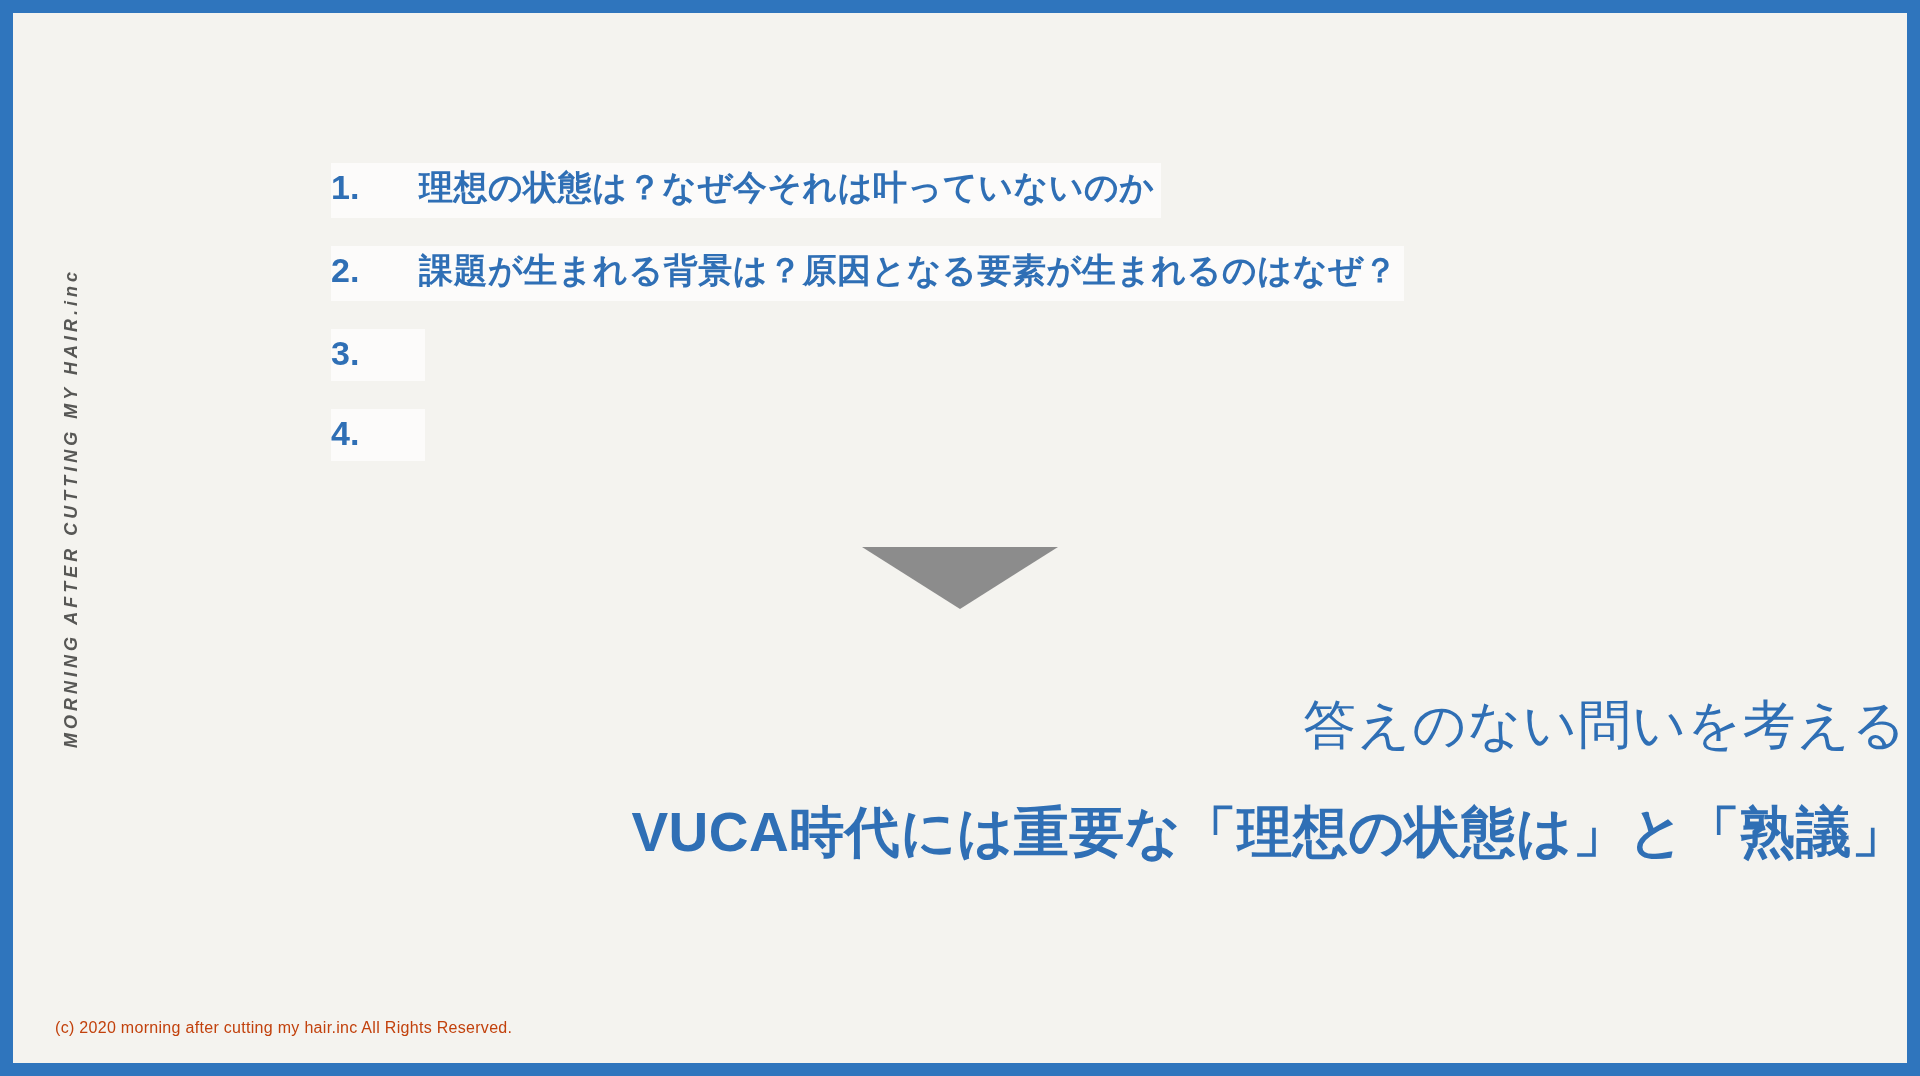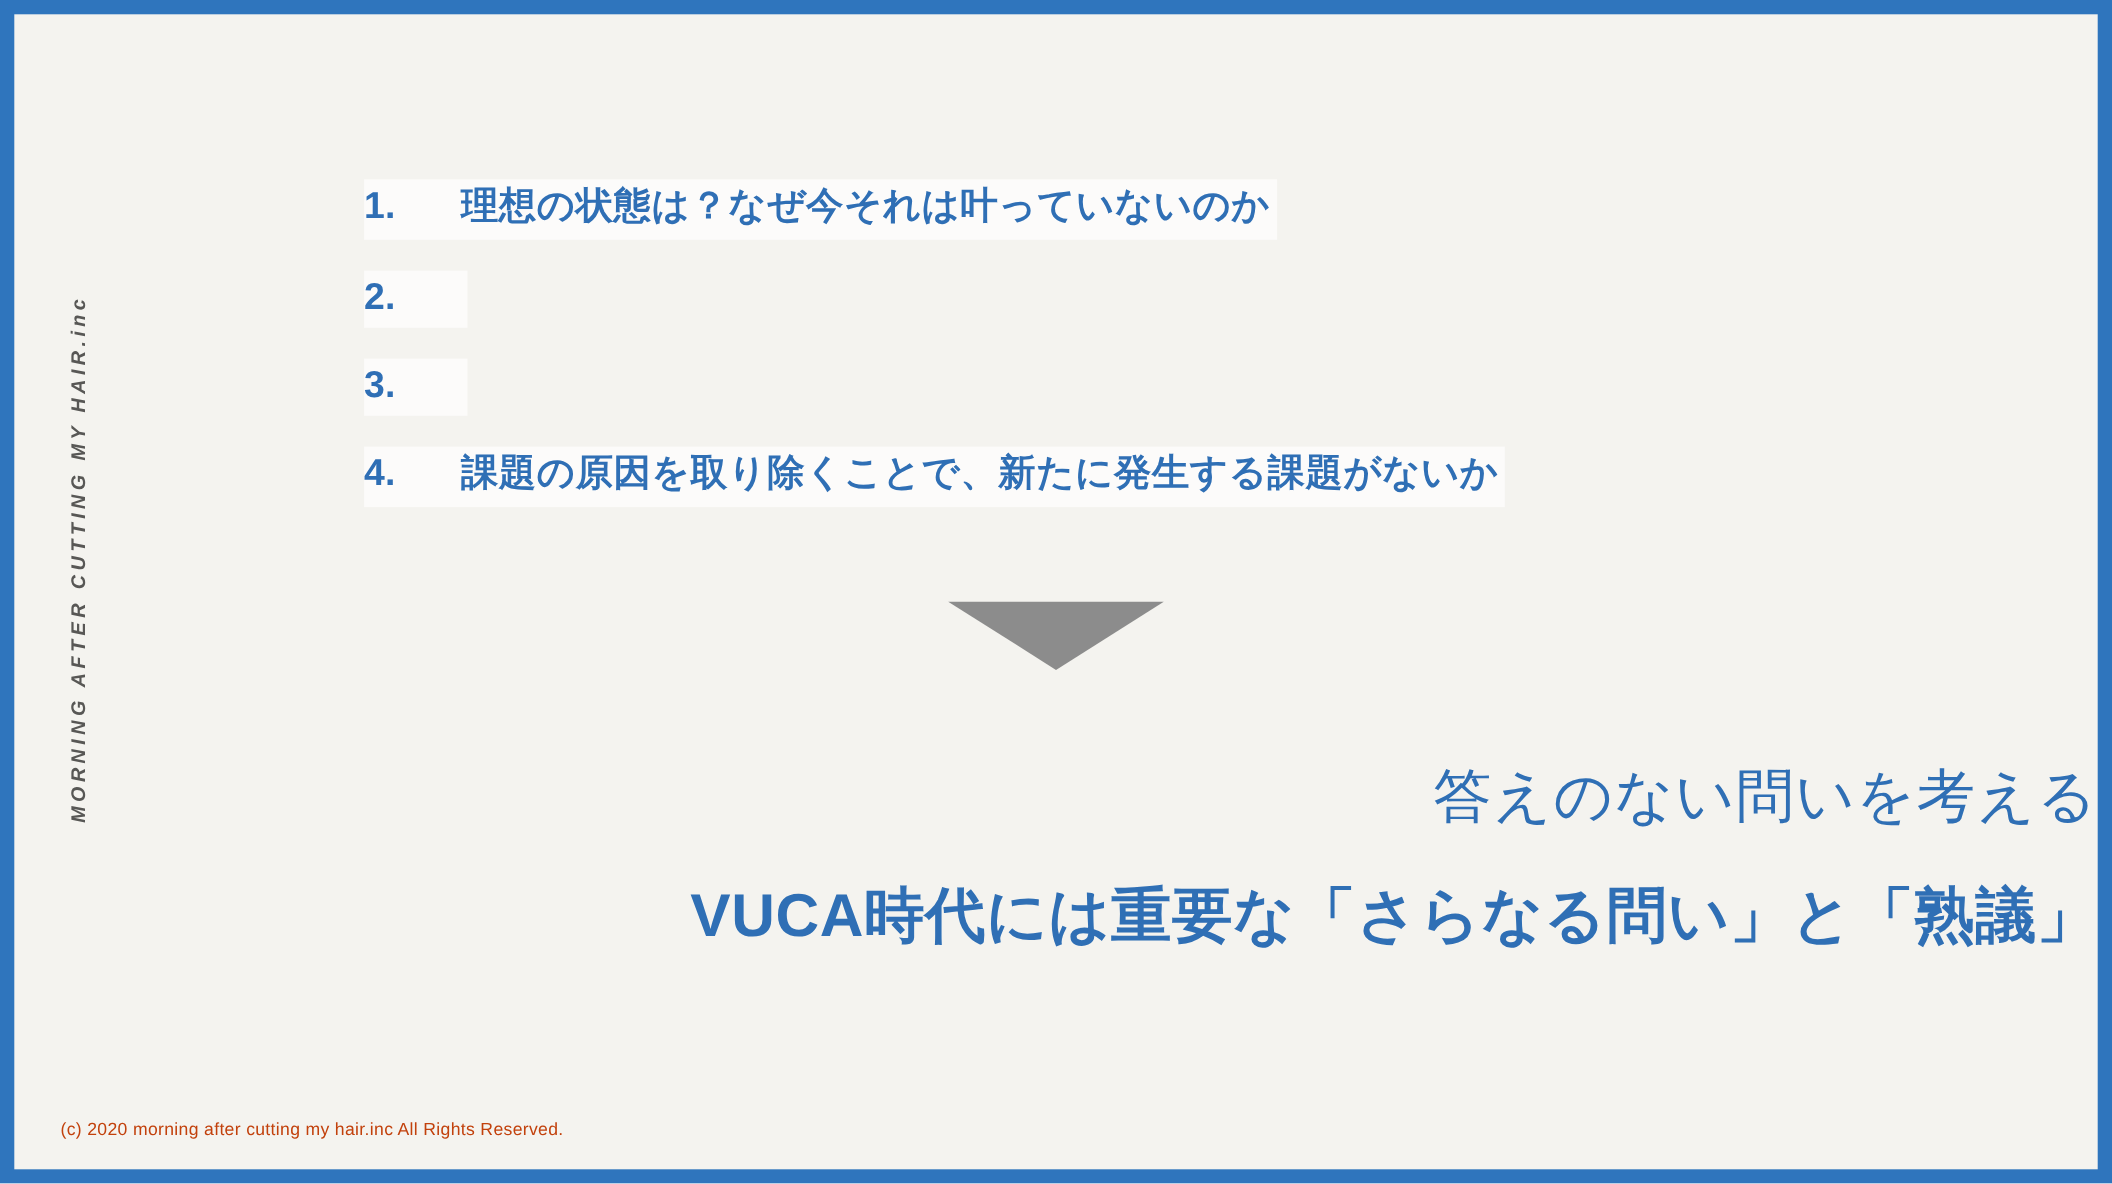--- a/index.html
+++ b/index.html
@@ -144,37 +144,37 @@
 
   <div class="question-list">
 
     <div class="question-item">
       <span class="q-num">1.</span>
       <span class="q-text">理想の状態は？なぜ今それは叶っていないのか</span>
     </div>
 
     <div class="question-item">
       <span class="q-num">2.</span>
+      <span class="q-text">課題が生まれる背景は？原因となる要素が生まれるのはなぜ？</span>
     </div>
 
     <div class="question-item">
       <span class="q-num">3.</span>
     </div>
 
     <div class="question-item">
       <span class="q-num">4.</span>
-      <span class="q-text">課題の原因を取り除くことで、新たに発生する課題がないか</span>
     </div>
 
   </div>
 
   <div class="arrow-wrap">
     <div class="down-arrow"></div>
   </div>
 
   <div class="conclusion">
     <div class="line-a">答えのない問いを考える</div>
-    <div class="line-b">VUCA時代には重要な「さらなる問い」と「熟議」</div>
+    <div class="line-b">VUCA時代には重要な「理想の状態は」と「熟議」</div>
   </div>
 
   <div class="footer">(c) 2020 morning after cutting my hair.inc All Rights Reserved.</div>
 
 </div>
 
 </body></html>

